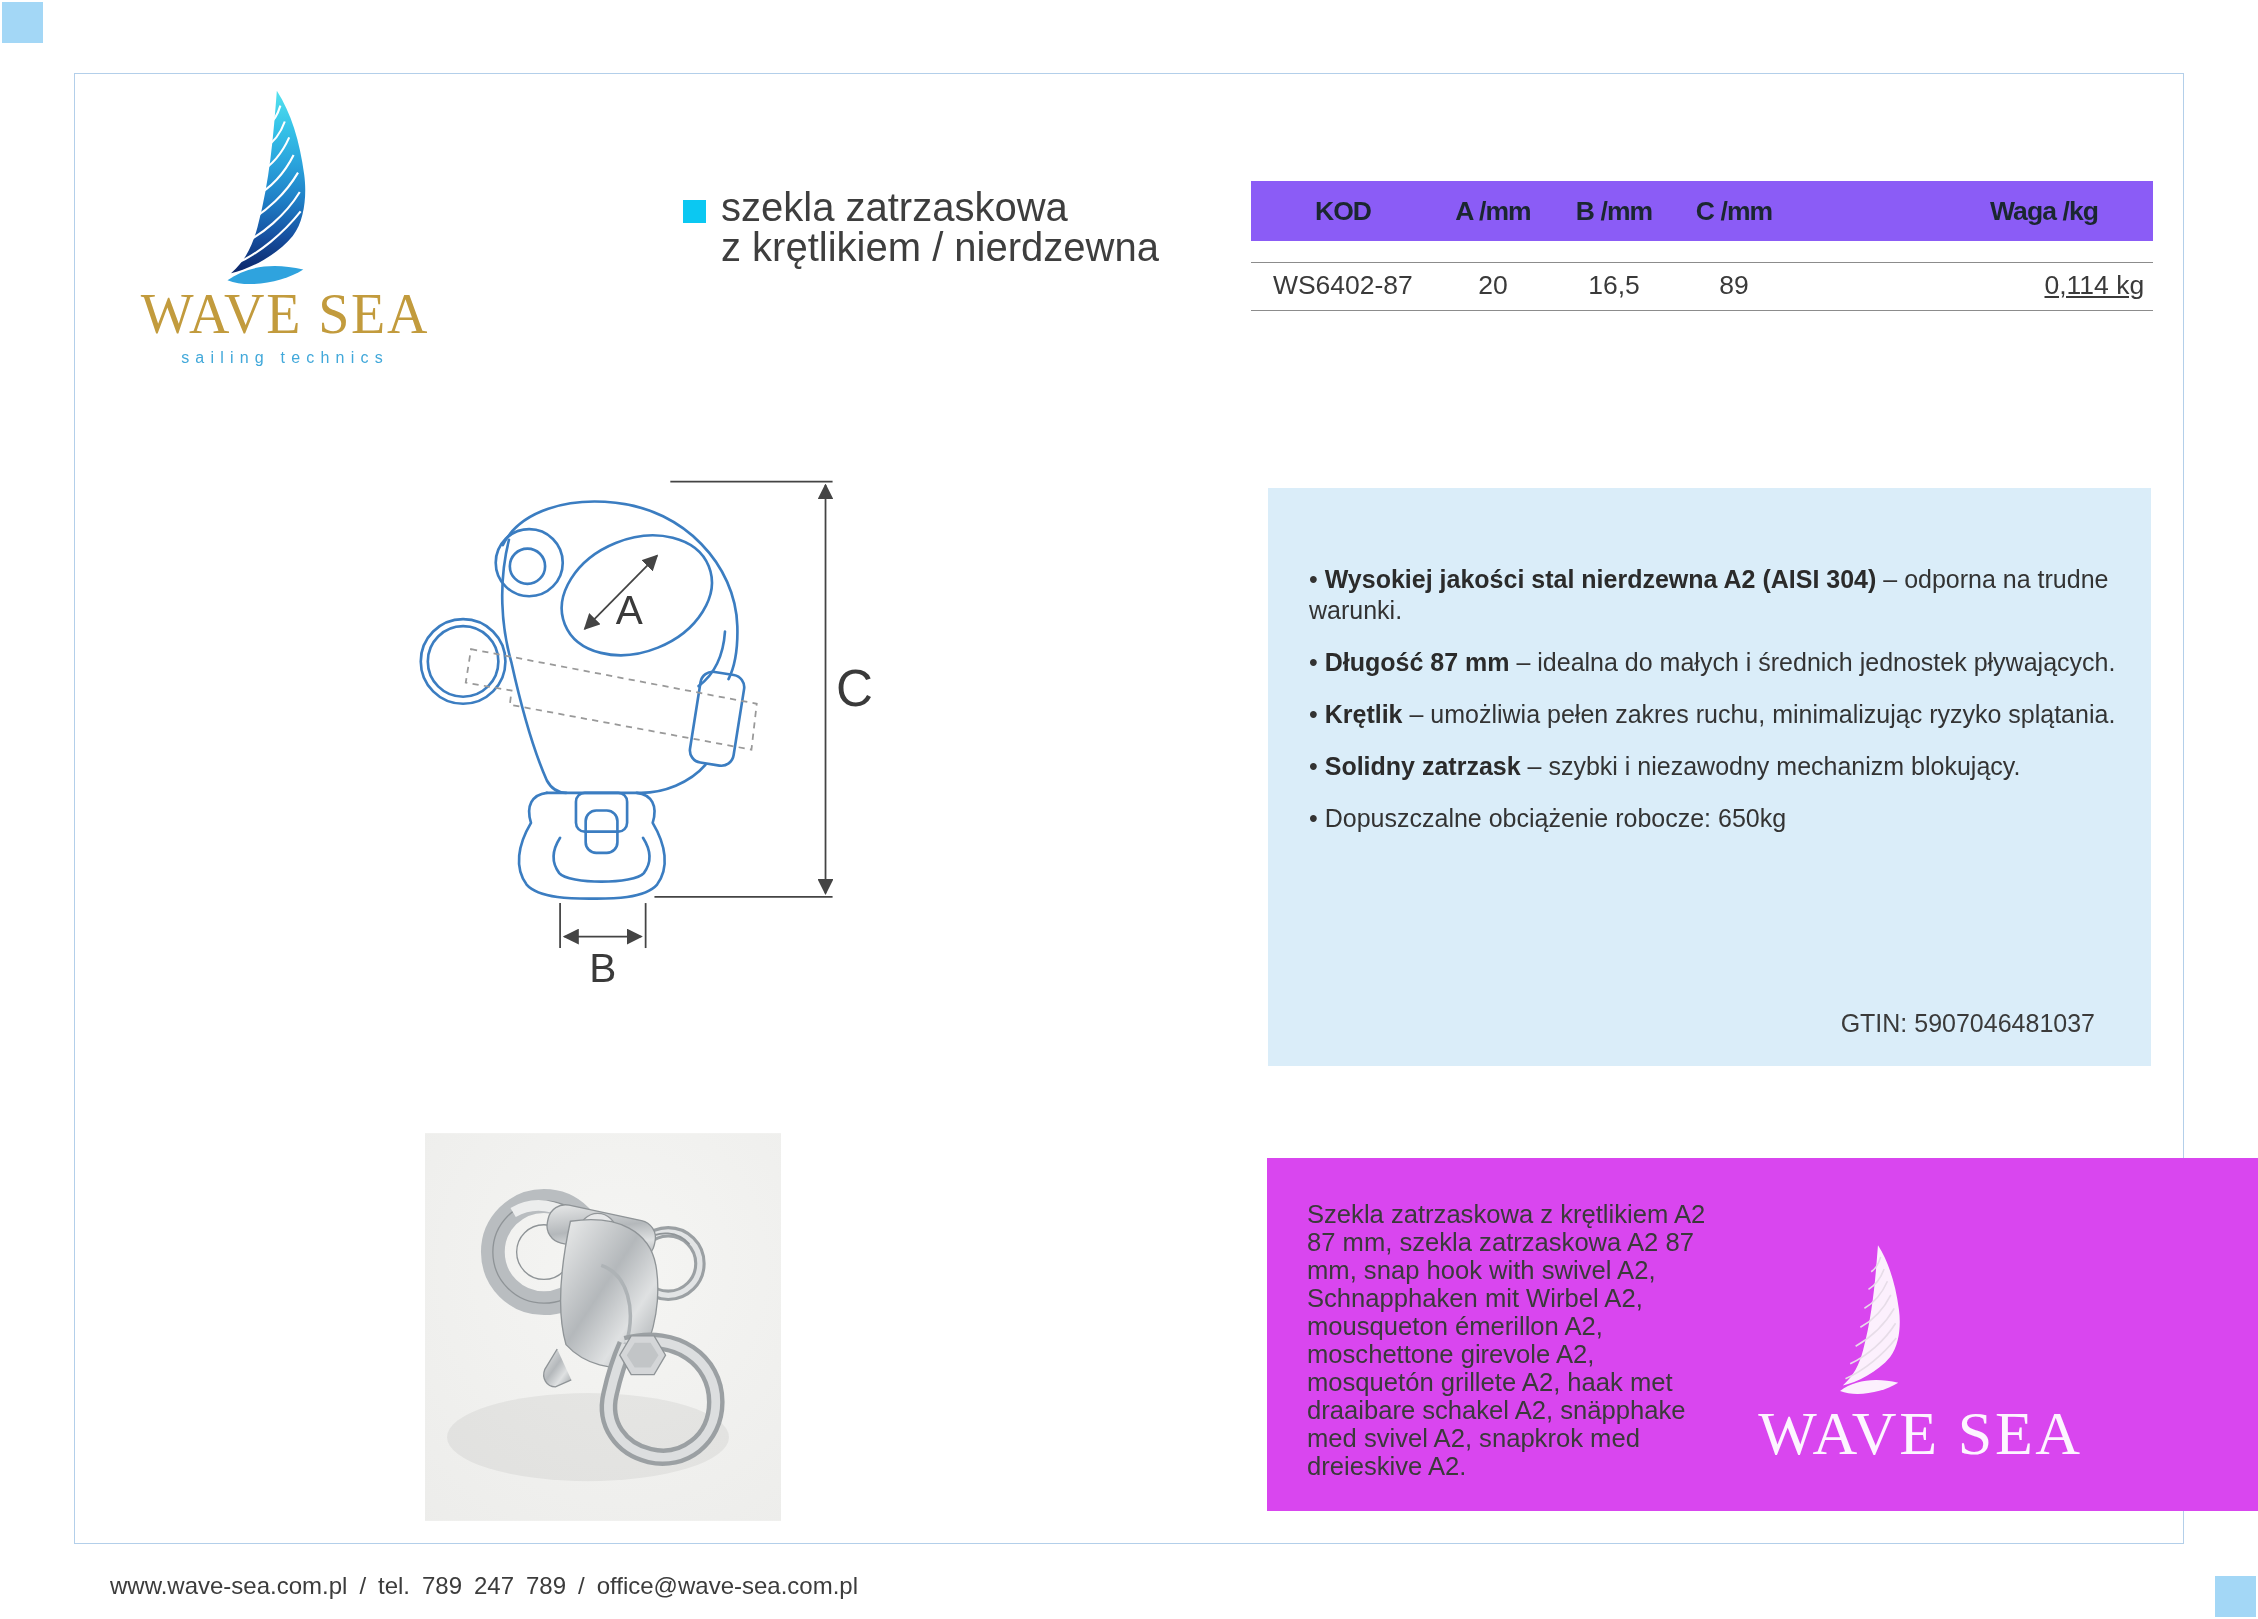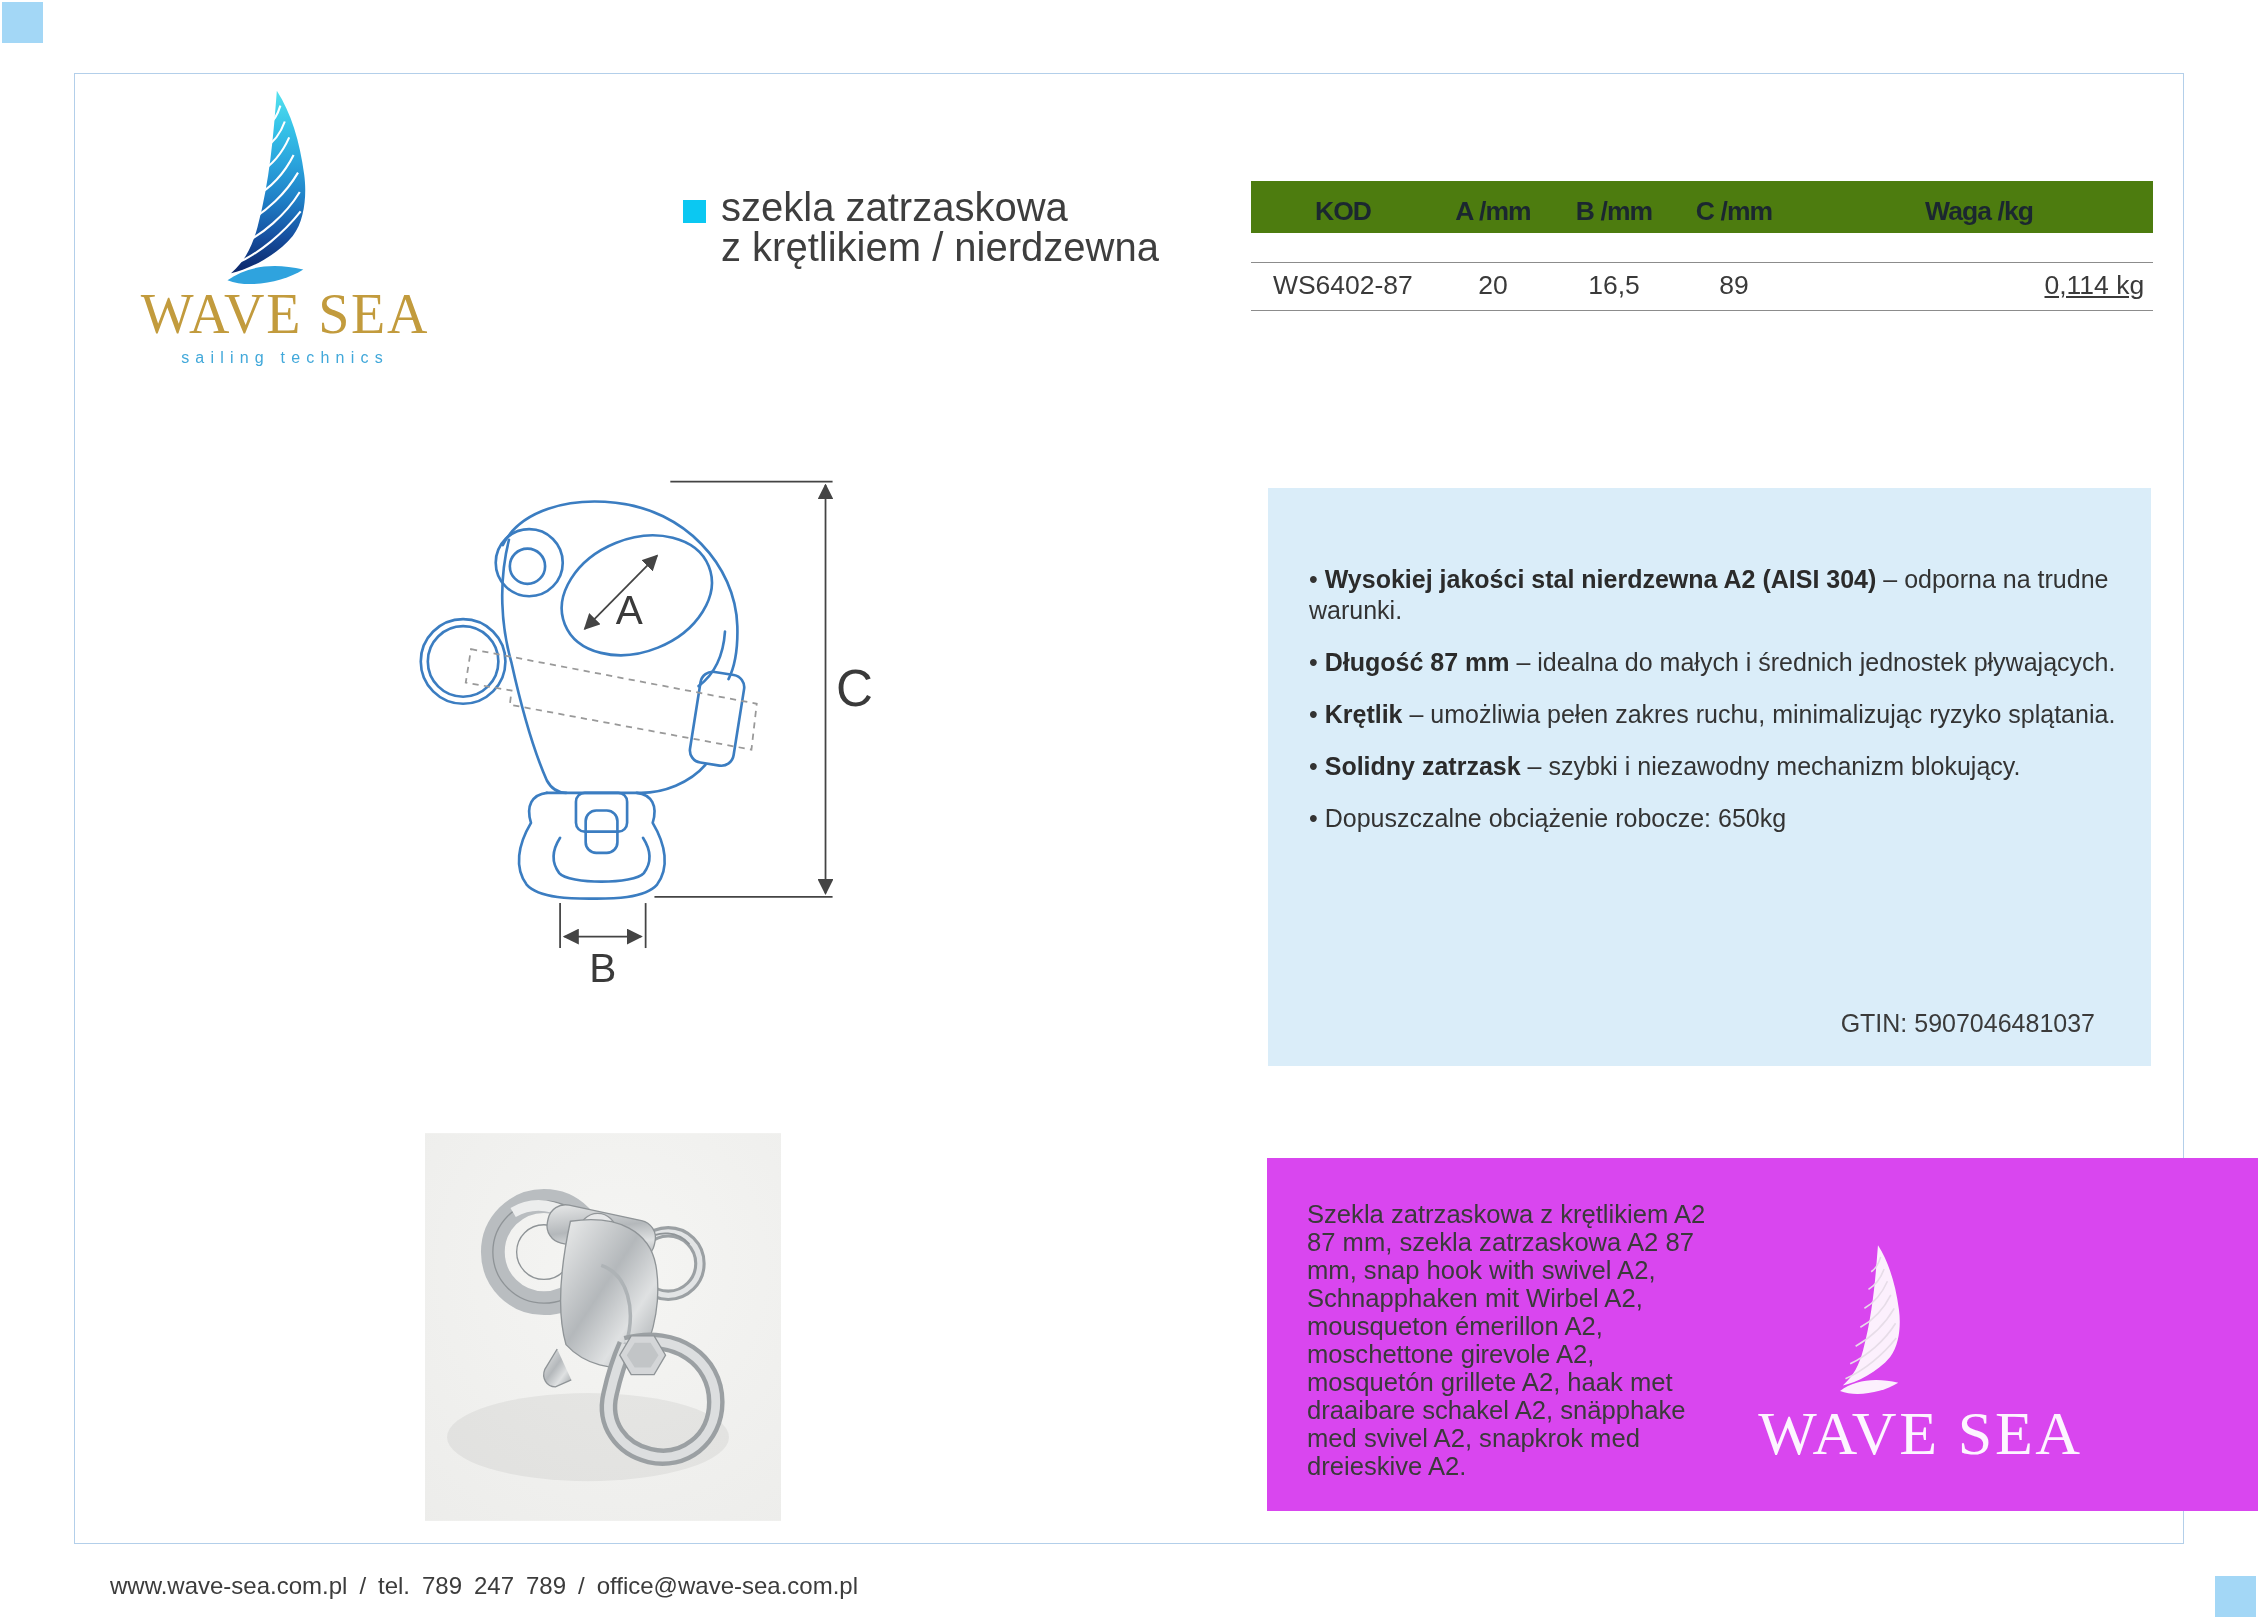--- a/index.html
+++ b/index.html
@@ -13,28 +13,28 @@
   
   .sail-svg{position:absolute;left:222px;top:88px;width:115px;height:201px;}
   .brand-name{position:absolute;left:104px;top:282px;width:362px;text-align:center;
               font-family:"Liberation Serif",serif;font-size:56px;letter-spacing:1.8px;color:#C29B3D;}
   .brand-tagline{position:absolute;left:104px;top:349px;width:362px;text-align:center;
               font-size:16px;letter-spacing:6.2px;color:#41A8DA;}
   
   .title-bullet{position:absolute;left:683px;top:200px;width:23px;height:23px;background:#0BC8F2;}
   .product-title{position:absolute;left:721px;top:187px;font-size:40px;line-height:40px;color:#3E3E3E;}
   
-  .spec-header{position:absolute;left:1251px;top:181px;width:902px;height:52px;background:#4d7c0f;}
+  .spec-header{position:absolute;left:1251px;top:181px;width:902px;height:60px;background:#8b5cf6;}
   .spec-header span{position:absolute;top:0;line-height:60px;font-weight:bold;font-size:26.5px;
                     color:#1B2730;letter-spacing:-0.9px;}
   .h-kod{left:39px;width:106px;text-align:center;}
   .h-a{left:180px;width:124px;text-align:center;}
   .h-b{left:301px;width:124px;text-align:center;}
   .h-c{left:421px;width:124px;text-align:center;}
-  .h-waga{right:16px;width:212px;text-align:left;}
+  .h-waga{right:3px;width:212px;text-align:center;}
   .spec-row{position:absolute;left:1251px;top:262px;width:902px;height:47px;
             border-top:1.8px solid #8C8C8C;border-bottom:1.8px solid #8C8C8C;}
   .spec-row span{position:absolute;top:0;line-height:45px;font-size:26.5px;color:#3A3A3A;}
   .r-kod{left:12.4px;width:159px;text-align:center;}
   .r-a{left:180px;width:124px;text-align:center;}
   .r-b{left:301px;width:124px;text-align:center;}
   .r-c{left:421px;width:124px;text-align:center;}
   .r-waga{right:8.8px;width:212px;text-align:right;text-decoration:underline;}
   
   .drawing-svg{position:absolute;left:379px;top:441px;width:565px;height:582px;}

